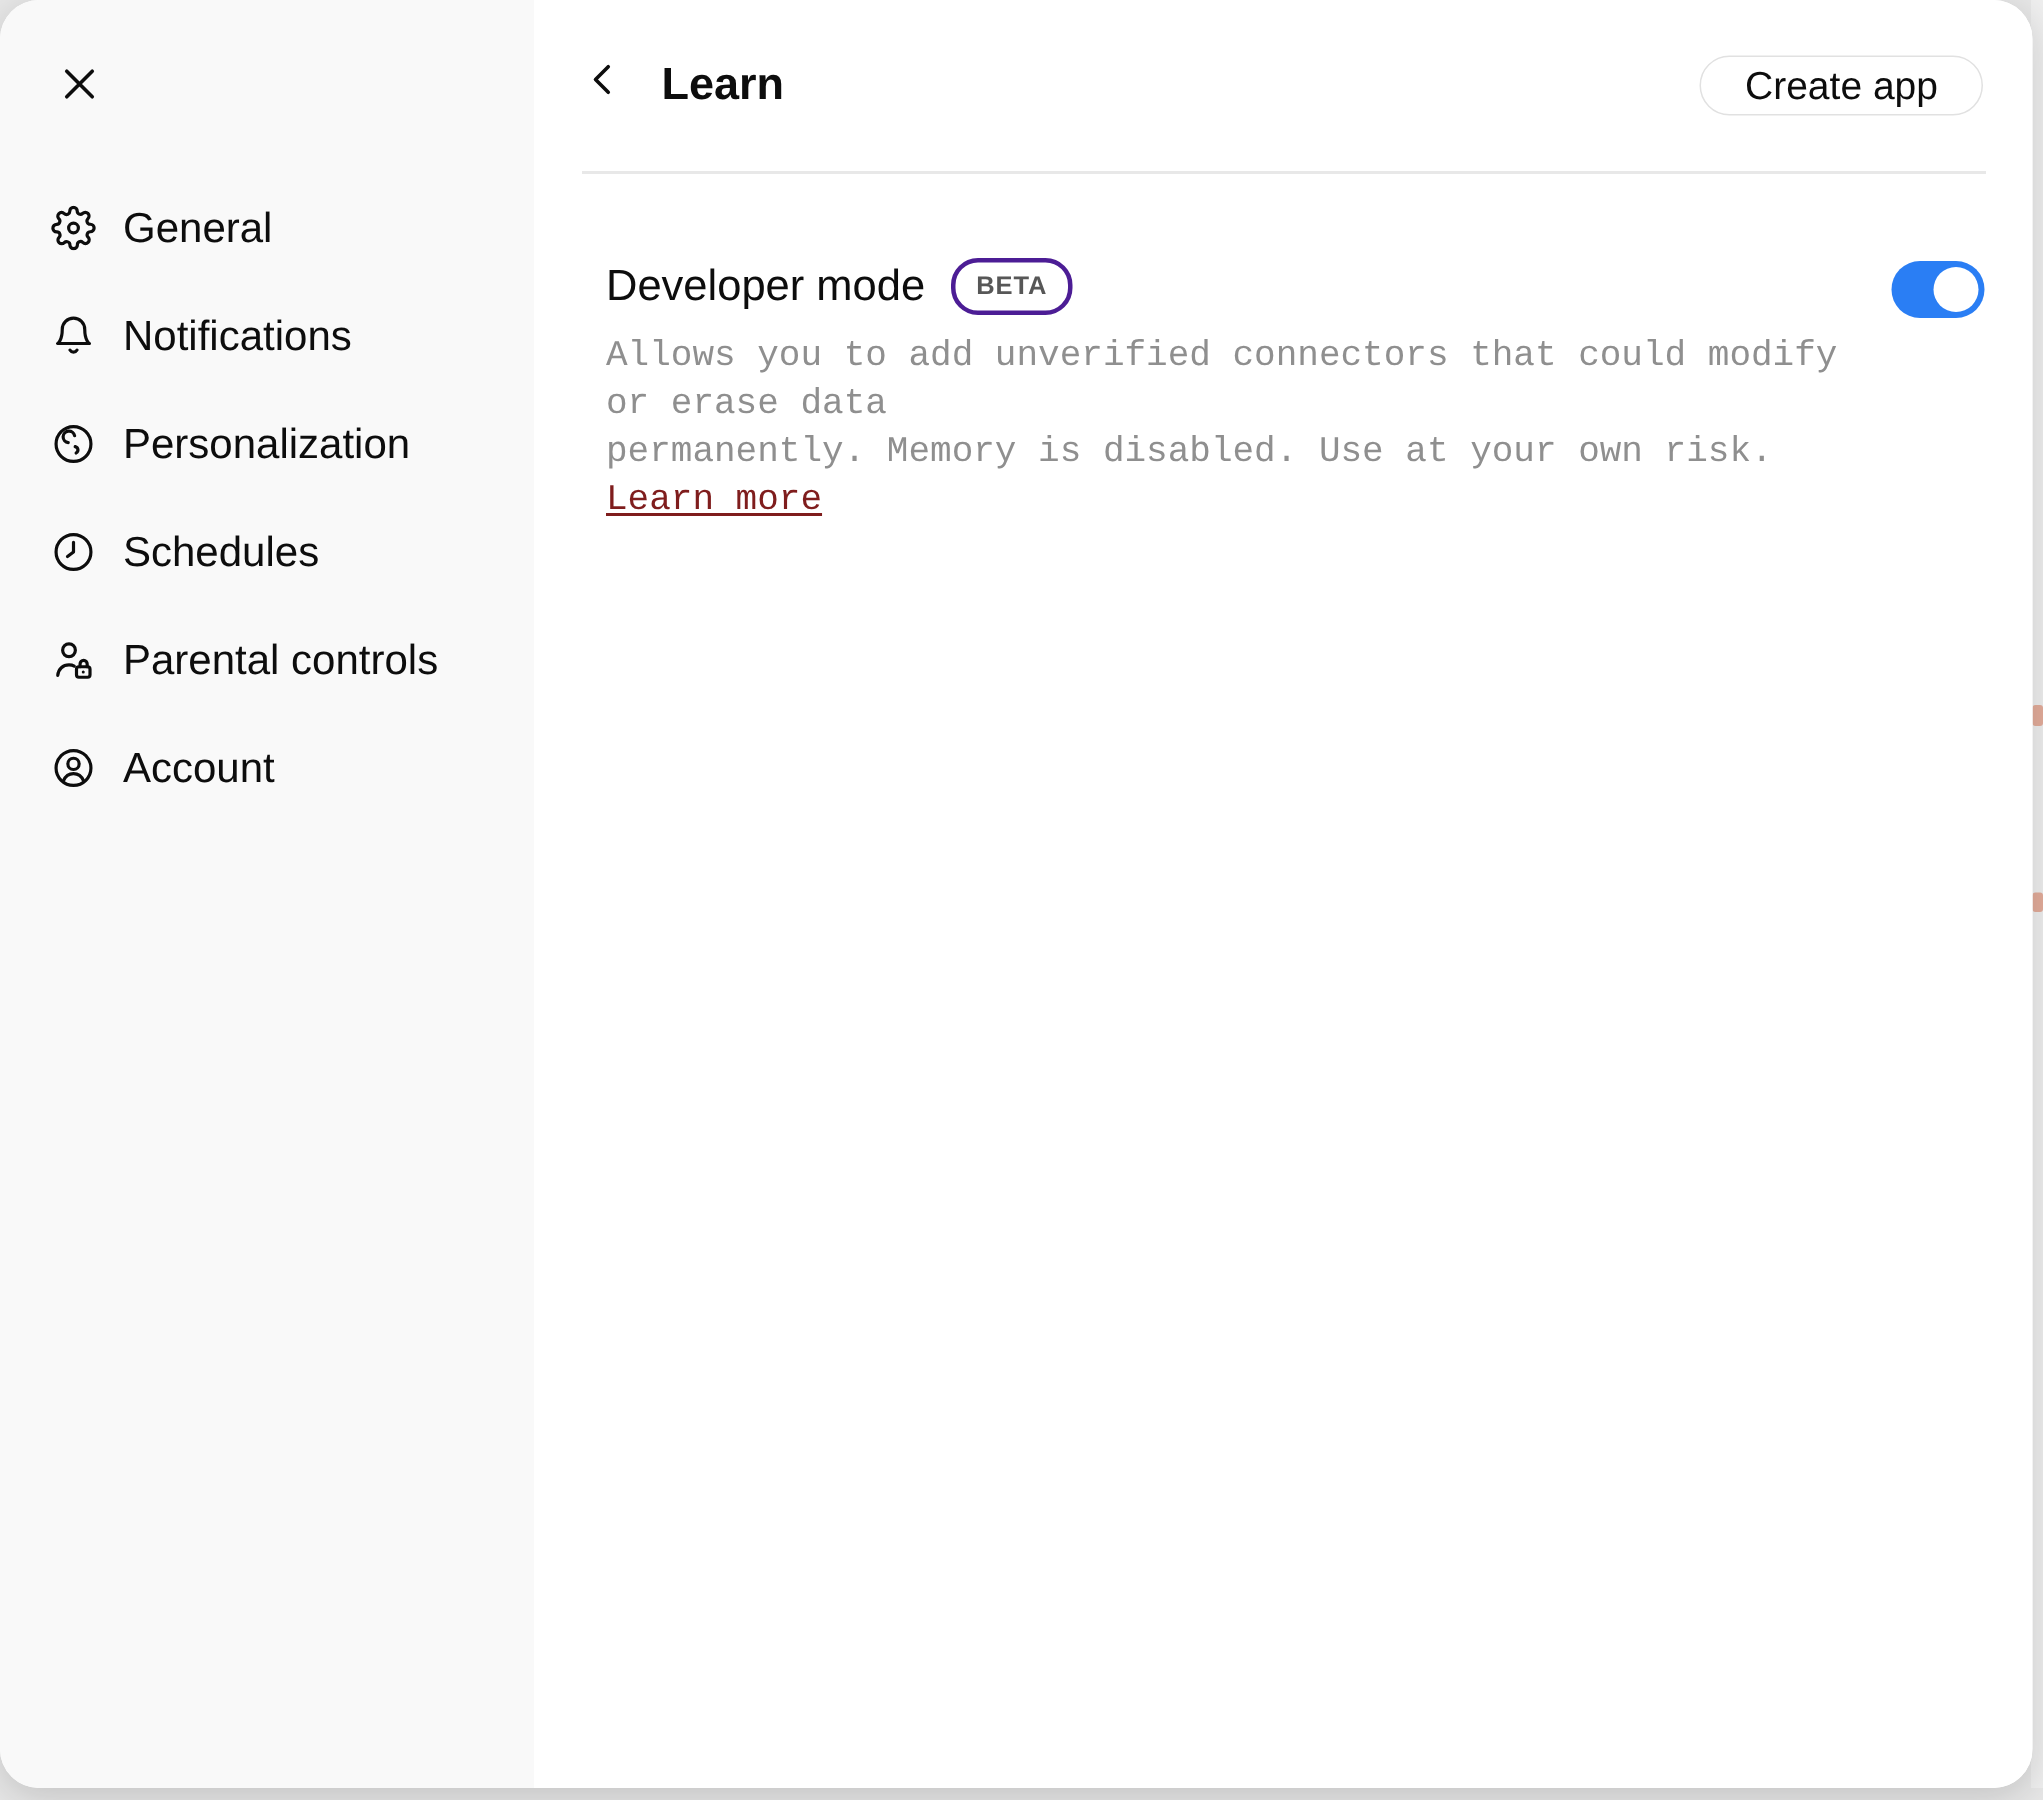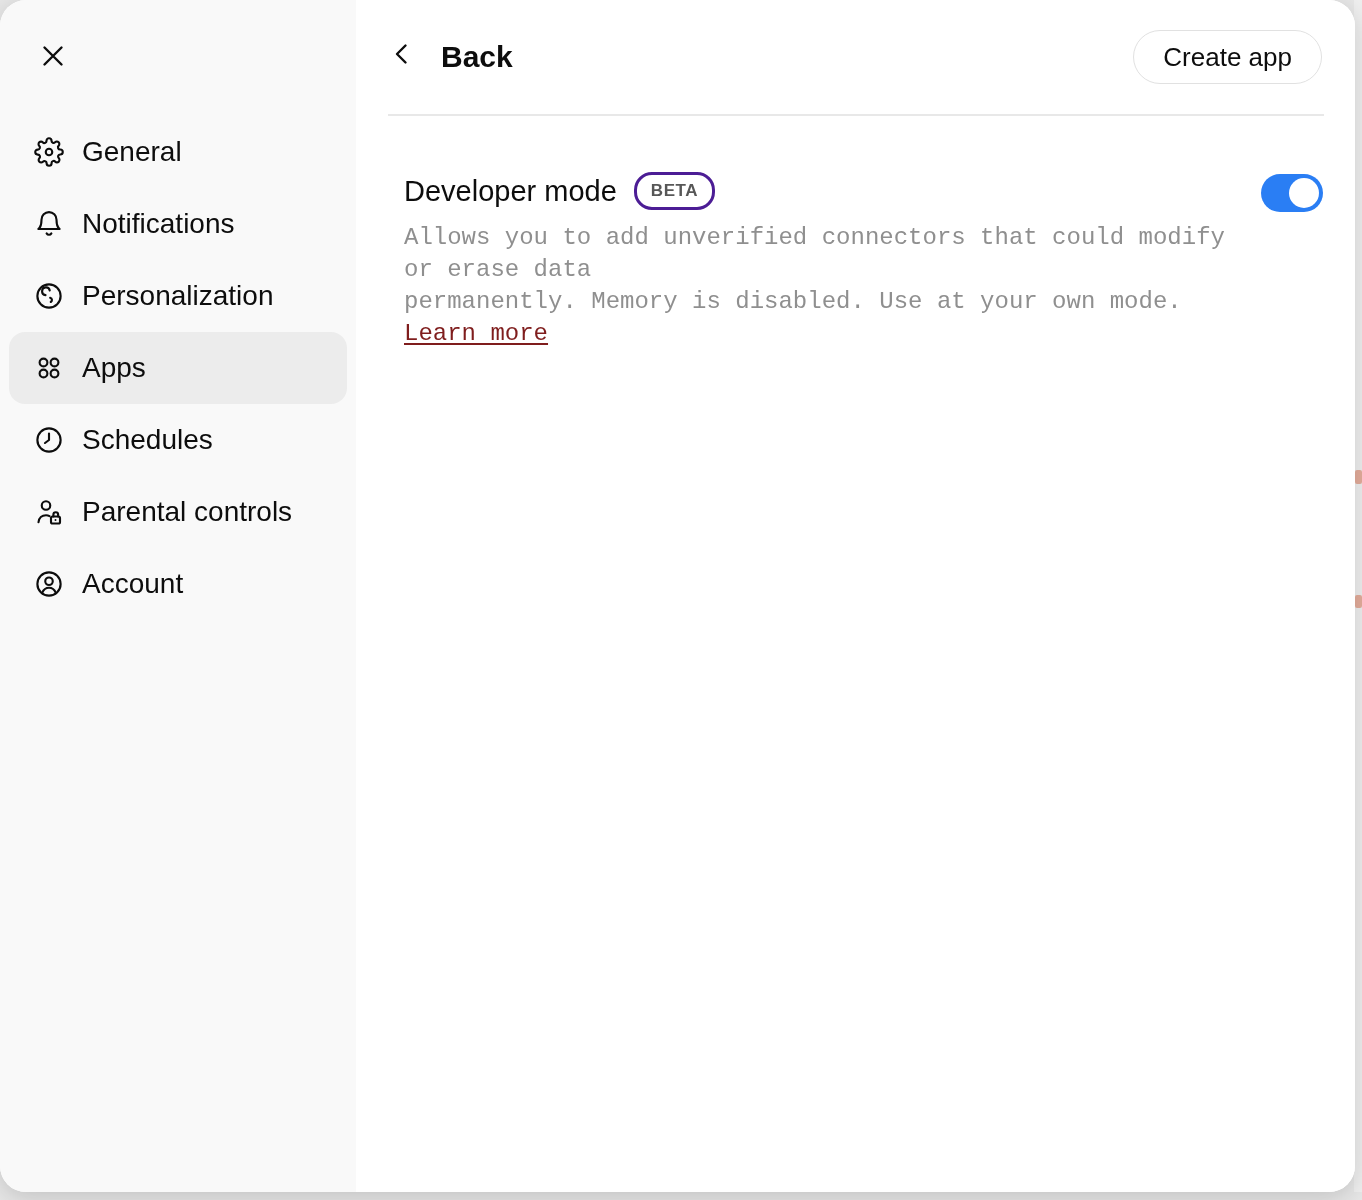--- a/index.html
+++ b/index.html
@@ -42,21 +42,21 @@
   .item.active{background:var(--active-bg);}
   .item .ic{flex:none;width:30px;height:30px;display:flex;align-items:center;justify-content:center;}
   .item svg{display:block;}
 
   
   .main{flex:1;min-width:0;display:flex;flex-direction:column;background:#fff;}
   .header{height:114px;flex:none;display:flex;align-items:center;padding:0 33px 0 32px;}
   .back{display:flex;align-items:center;gap:25px;background:none;border:none;padding:0;
     font-family:inherit;font-size:30px;font-weight:700;color:#0d0d0d;cursor:pointer;}
   .create-btn{
-    margin-left:auto;height:54px;padding:0 29px;border:1.5px solid #e1e1e1;border-radius:27px;
+    margin-left:auto;height:40px;padding:0 29px;border:1.5px solid #e1e1e1;border-radius:27px;
     background:#fff;font-family:inherit;font-size:26px;font-weight:500;color:#0d0d0d;cursor:pointer;
   }
   .divider{height:2px;flex:none;background:#e8e8e8;margin:0 31px 0 32px;}
 
   .content{padding:56px 32px 0;}
   .row{display:flex;align-items:flex-start;justify-content:space-between;margin-left:16px;}
   .title-row{display:flex;align-items:center;gap:17px;}
   .dm-title{font-size:29px;font-weight:400;color:#0d0d0d;}
   .badge{
     font-size:17px;font-weight:600;color:#575757;letter-spacing:.6px;
@@ -122,31 +122,20 @@
         <span class="ic">
           <svg width="30" height="30" viewBox="0 0 24 24" fill="none" stroke="#0d0d0d" stroke-width="1.7" stroke-linecap="round" stroke-linejoin="round">
             <circle cx="12" cy="12" r="9.3"></circle>
             <path d="M12.6 7.6a3.1 3.1 0 1 0-3.4 3.7"></path>
             <path d="M12.9 13.4c1.7.5 2 2.4.5 3.4"></path>
           </svg>
         </span>
         <span>Personalization</span>
       </div>
 
-      <div class="item active">
-        <span class="ic">
-          <svg width="30" height="30" viewBox="0 0 24 24" fill="none" stroke="#0d0d0d" stroke-width="1.7">
-            <circle cx="7.6" cy="7.6" r="3.1"></circle>
-            <circle cx="16.4" cy="7.6" r="3.1"></circle>
-            <circle cx="7.6" cy="16.4" r="3.1"></circle>
-            <circle cx="16.4" cy="16.4" r="3.1"></circle>
-          </svg>
-        </span>
-        <span>Apps</span>
-      </div>
 
       <div class="item">
         <span class="ic">
           <svg width="30" height="30" viewBox="0 0 24 24" fill="none" stroke="#0d0d0d" stroke-width="1.7" stroke-linecap="round" stroke-linejoin="round">
             <circle cx="12" cy="12" r="9.3"></circle>
             <path d="M12 6.8V12l-3.2 2.4"></path>
           </svg>
         </span>
         <span>Schedules</span>
       </div>
@@ -181,37 +170,37 @@
   </aside>
 
   <section class="main">
     <div class="header">
       <button class="back">
         <span>
           <svg width="28" height="28" viewBox="0 0 28 28" fill="none" stroke="#0d0d0d" stroke-width="2.4" stroke-linecap="round" stroke-linejoin="round">
             <path d="M17.5 5.5 L9 14 L17.5 22.5"></path>
           </svg>
         </span>
-        <span>Back</span>
+        <span>Learn</span>
       </button>
       <button class="create-btn">Create app</button>
     </div>
 
     <div class="divider"></div>
 
     <div class="content">
       <div class="row">
         <div>
           <div class="title-row">
             <span class="dm-title">Developer mode</span>
             <span class="badge">BETA</span>
           </div>
           <p class="desc">
             <span class="line">Allows you to add unverified connectors that could modify or erase data</span>
-            <span class="inline">permanently. Memory is disabled. Use at your own mode.</span>
+            <span class="inline">permanently. Memory is disabled. Use at your own risk.</span>
             <span class="learn-more">Learn more</span>
           </p>
         </div>
         <button class="toggle on" aria-label="Developer mode toggle">
           <span class="knob"></span>
         </button>
       </div>
     </div>
   </section>
 

